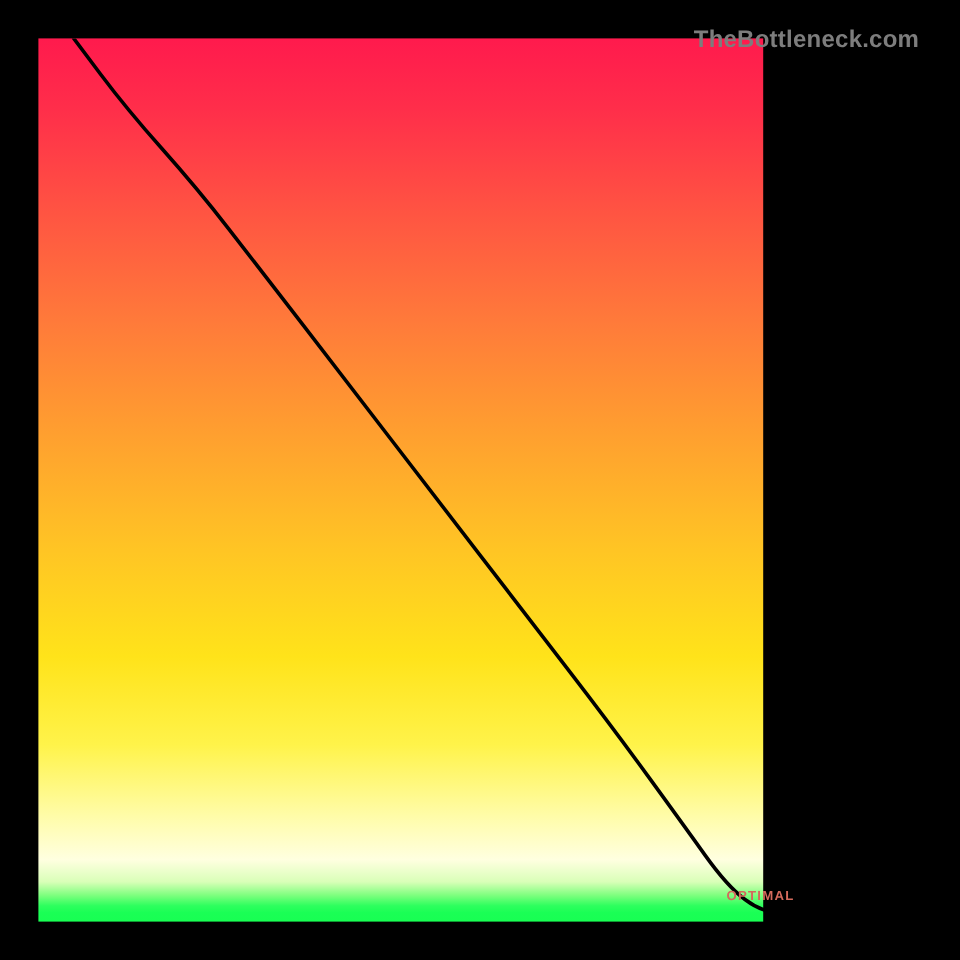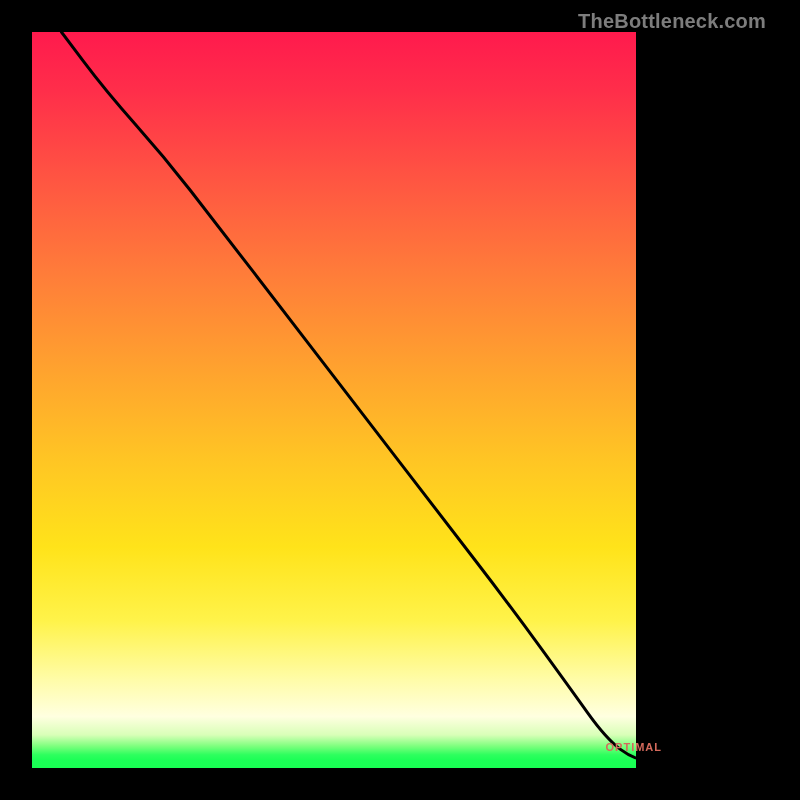--- a/index.html
+++ b/index.html
@@ -40,21 +40,21 @@
       #d9ffb8 95.5%,
       #7fff7f 97%,
       #2eff5e 98.2%,
       #1aff55 99%,
       #18ff53 100%
     );
     text-align: right;
   }
   .attribution {
     position: absolute;
-    top: 10px;
+    top: 22px;
     right: 34px;
     color: #7d7d7d;
     font-size: 20px;
     font-weight: 600;
     letter-spacing: 0.2px;
     user-select: none;
   }
   svg.curve {
     position: absolute;
     left: 0;

